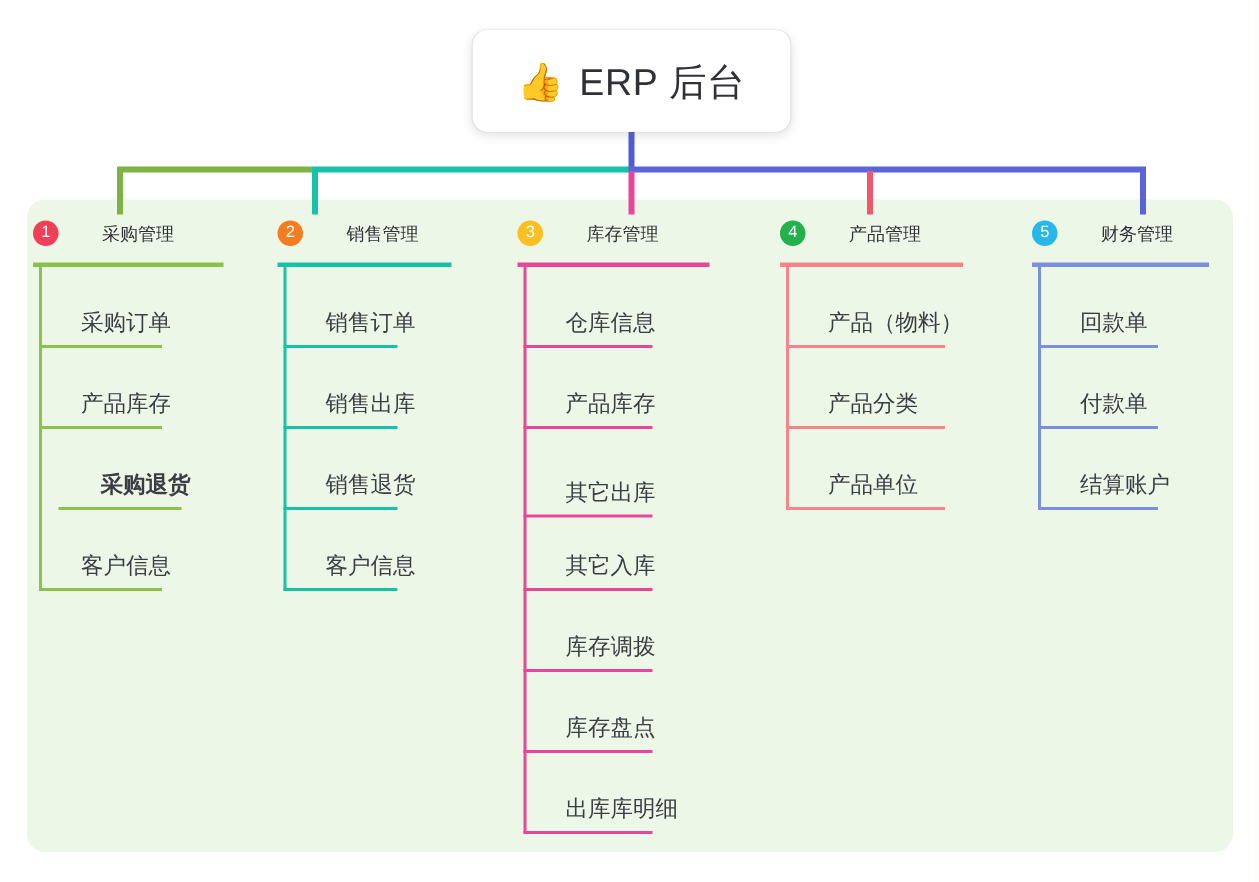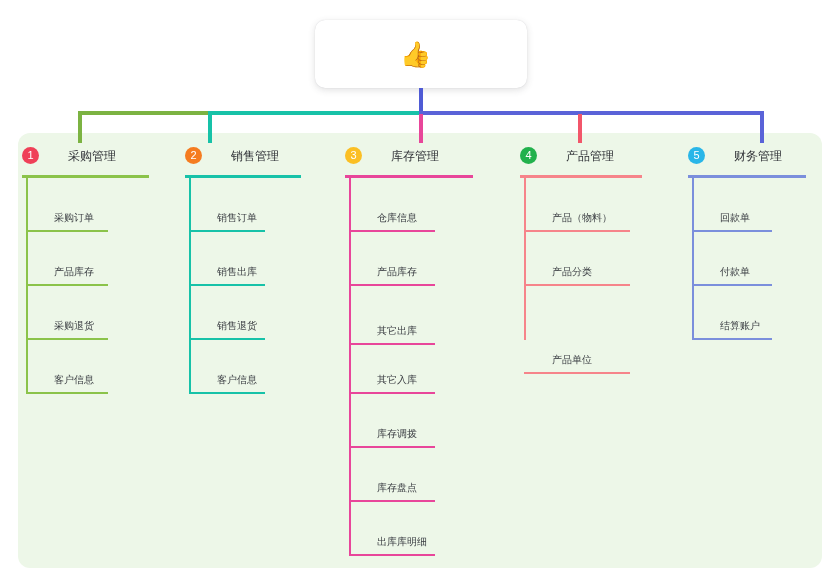--- a/index.html
+++ b/index.html
@@ -124,40 +124,41 @@
   }
   .leaf {
     position: absolute;
     left: 22px;
     height: 54px;
   }
   .leaf-label {
     position: absolute;
     left: 28px;
     bottom: 7px;
-    font-size: 10px;
+    font-size: 15px;
     color: #3a3d42;
     white-space: nowrap;
   }
   .leaf-rule {
     position: absolute;
     left: 0px;
     bottom: 0px;
     height: 2px;
   }
 </style>
 </head>
 <body>
 
 <div id="canvas">
 
   <div class="panel"></div>
 
   <div class="title-card">
     <span class="title-emoji">👍</span>
+    <span class="title-text">ERP 后台</span>
   </div>
 
   <div class="stem-main"></div>
 
   <div id="connectors">
       <div class="hbar" style="left: 78px; width: 130px; background: rgb(124, 179, 66);"></div>
       <div class="hbar" style="left: 208px; width: 213px; background: rgb(23, 194, 168);"></div>
       <div class="hbar" style="left: 419px; width: 345px; background: rgb(90, 99, 216);"></div>
       <div class="drop" style="left: 78px; background: rgb(124, 179, 66);"></div>
       <div class="drop" style="left: 208px; background: rgb(23, 194, 168);"></div>
@@ -174,21 +175,21 @@
         <div class="head-rule" style="left: 0px; width: 127px; background: rgb(139, 195, 74);"></div>
         <div class="spine" style="left: 4px; height: 216px; background: rgb(139, 195, 74);"></div>
         <div class="leaf" style="left: 4px; top: 35px; width: 82px;">
           <span class="leaf-label">采购订单</span>
           <div class="leaf-rule" style="width: 82px; background: rgb(139, 195, 74);"></div>
         </div>
         <div class="leaf" style="left: 4px; top: 89px; width: 82px;">
           <span class="leaf-label">产品库存</span>
           <div class="leaf-rule" style="width: 82px; background: rgb(139, 195, 74);"></div>
         </div>
-        <div class="leaf" style="left: 4px; top: 143px; width: 82px;">
+        <div class="leaf" style="left: 17px; top: 143px; width: 82px; font-weight: bold;">
           <span class="leaf-label">采购退货</span>
           <div class="leaf-rule" style="width: 82px; background: rgb(139, 195, 74);"></div>
         </div>
         <div class="leaf" style="left: 4px; top: 197px; width: 82px;">
           <span class="leaf-label">客户信息</span>
           <div class="leaf-rule" style="width: 82px; background: rgb(139, 195, 74);"></div>
         </div>
       </div>
       <div class="column" style="left: 185px;">
         <div class="col-head">
@@ -258,21 +259,21 @@
         <div class="head-rule" style="left: 0px; width: 122px; background: rgb(246, 132, 138);"></div>
         <div class="spine" style="left: 4px; height: 162px; background: rgb(246, 132, 138);"></div>
         <div class="leaf" style="left: 4px; top: 35px; width: 106px;">
           <span class="leaf-label">产品（物料）</span>
           <div class="leaf-rule" style="width: 106px; background: rgb(246, 132, 138);"></div>
         </div>
         <div class="leaf" style="left: 4px; top: 89px; width: 106px;">
           <span class="leaf-label">产品分类</span>
           <div class="leaf-rule" style="width: 106px; background: rgb(246, 132, 138);"></div>
         </div>
-        <div class="leaf" style="left: 4px; top: 143px; width: 106px; margin-top: 34px;">
+        <div class="leaf" style="left: 4px; top: 143px; width: 106px;">
           <span class="leaf-label">产品单位</span>
           <div class="leaf-rule" style="width: 106px; background: rgb(246, 132, 138);"></div>
         </div>
       </div>
       <div class="column" style="left: 688px;">
         <div class="col-head">
           <span class="badge" style="left: 0px; background: rgb(41, 182, 232);">5</span>
           <span class="col-title">财务管理</span>
         </div>
         <div class="head-rule" style="left: 0px; width: 118px; background: rgb(123, 143, 220);"></div>

